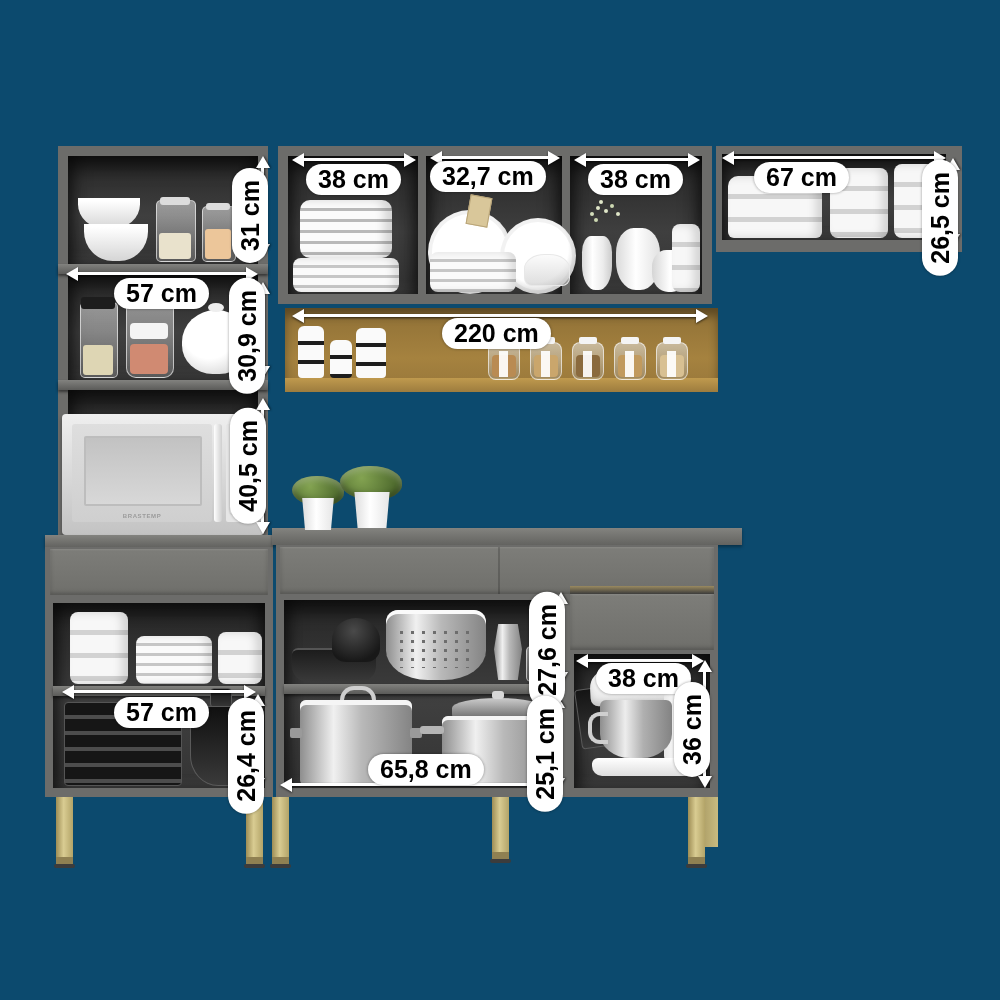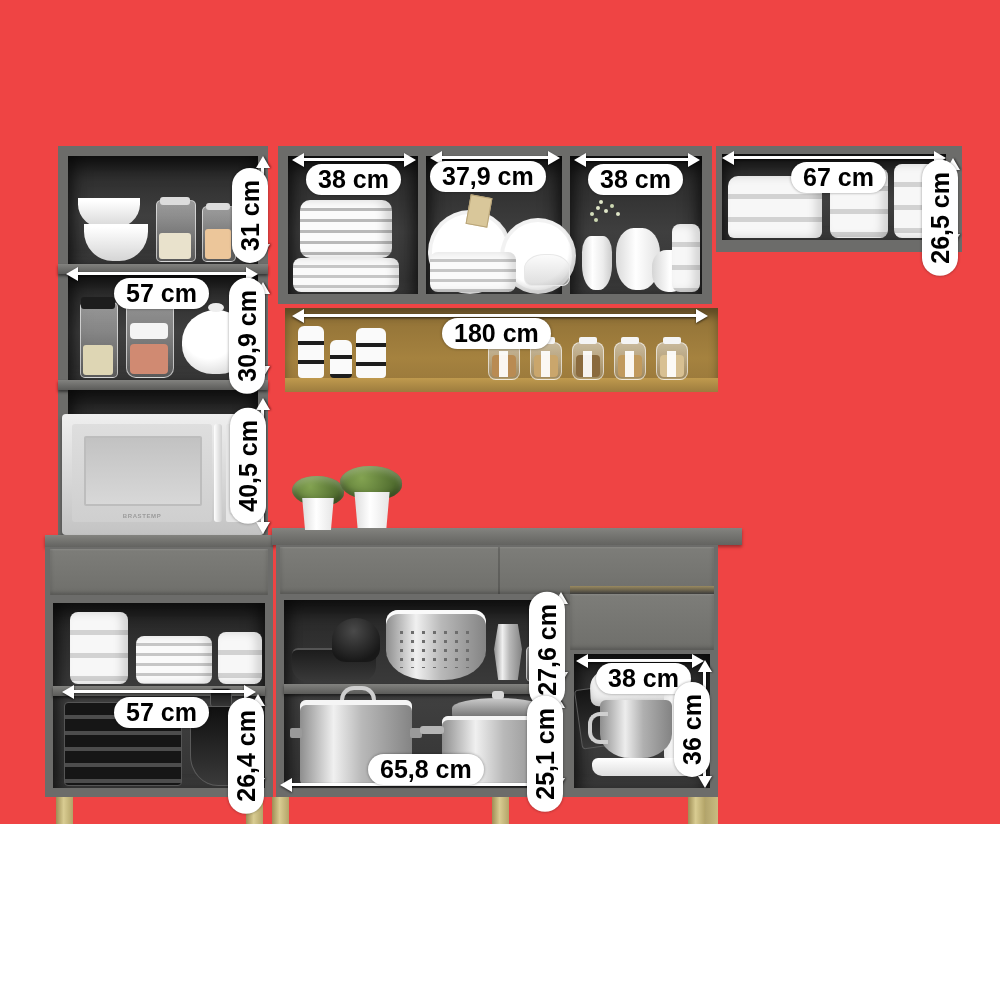--- a/index.html
+++ b/index.html
@@ -1,16 +1,16 @@
 <!DOCTYPE html>
 <html><head>
 <meta charset="utf-8">
 <style>
   html,body{margin:0;padding:0;background:#fff;}
-  .scene{position:relative;width:1000px;height:824px;background:#ef4444;overflow:hidden;
+  .scene{position:relative;width:1000px;height:1000px;background:#0c4a6e;overflow:hidden;
          font-family:"Liberation Sans", sans-serif;text-decoration:underline;}
   .abs{position:absolute;}
   .frame-flat{background:#6c6c6a;}
   .interior{background:linear-gradient(180deg,#262626,#3f3f3f 55%,#343434);
             box-shadow:inset 0 12px 16px rgba(0,0,0,.55), inset 12px 0 18px -8px rgba(0,0,0,.5),
                        inset -12px 0 18px -8px rgba(0,0,0,.5), inset 0 -10px 14px -6px rgba(255,255,255,.08);}
   .shelfbar{background:linear-gradient(180deg,#82827f,#5b5b59);box-shadow:0 2px 3px rgba(0,0,0,.5);}
   .panel{background:linear-gradient(180deg,#7d7d79,#6f6f6b);box-shadow:inset 0 -2px 4px rgba(0,0,0,.25), inset 0 1px 2px rgba(255,255,255,.15);}
   .counter{background:linear-gradient(180deg,#83837f,#636360);box-shadow:0 2px 3px rgba(0,0,0,.35);}
   .wood{background:linear-gradient(180deg,#8f7036,#a5823f 60%,#97763a);}
@@ -231,33 +231,33 @@
   <div class="abs" style="left:704px;top:797px;width:14px;height:50px;background:linear-gradient(90deg,#b0a26a,#c9bb80);"></div>
   <div class="abs gold" style="left:688px;top:797px;width:17px;height:60px;">
     <div class="abs" style="left:0;bottom:-7px;width:17px;height:7px;background:#8f8052;"></div>
     <div class="abs" style="left:-2px;bottom:-11px;width:21px;height:4px;background:#3c3c3c;border-radius:2px;"></div>
   </div>
 
   <div class="abs ah" style="left:304px;top:158px;width:100px;"></div>
   <div class="abs pill" style="left:306px;top:164px;">38 cm</div>
 
   <div class="abs ah" style="left:442px;top:156px;width:106px;"></div>
-  <div class="abs pill" style="left:430px;top:161px;">37,9 cm</div>
+  <div class="abs pill" style="left:430px;top:161px;">32,7 cm</div>
 
   <div class="abs ah" style="left:586px;top:158px;width:102px;"></div>
   <div class="abs pill" style="left:588px;top:164px;">38 cm</div>
 
   <div class="abs ah" style="left:734px;top:156px;width:200px;"></div>
-  <div class="abs pill" style="left:791px;top:162px;">67 cm</div>
+  <div class="abs pill" style="left:754px;top:162px;">67 cm</div>
 
   <div class="abs ah" style="left:78px;top:272px;width:168px;"></div>
   <div class="abs pill" style="left:114px;top:278px;">57 cm</div>
 
   <div class="abs ah" style="left:304px;top:314px;width:392px;"></div>
-  <div class="abs pill" style="left:442px;top:318px;">180 cm</div>
+  <div class="abs pill" style="left:442px;top:318px;">220 cm</div>
 
   <div class="abs ah" style="left:74px;top:690px;width:170px;"></div>
   <div class="abs pill" style="left:114px;top:697px;">57 cm</div>
 
   <div class="abs ah" style="left:292px;top:783px;width:248px;"></div>
   <div class="abs pill" style="left:368px;top:754px;">65,8 cm</div>
 
   <div class="abs ah" style="left:588px;top:659px;width:104px;"></div>
   <div class="abs pill" style="left:596px;top:663px;">38 cm</div>
 

